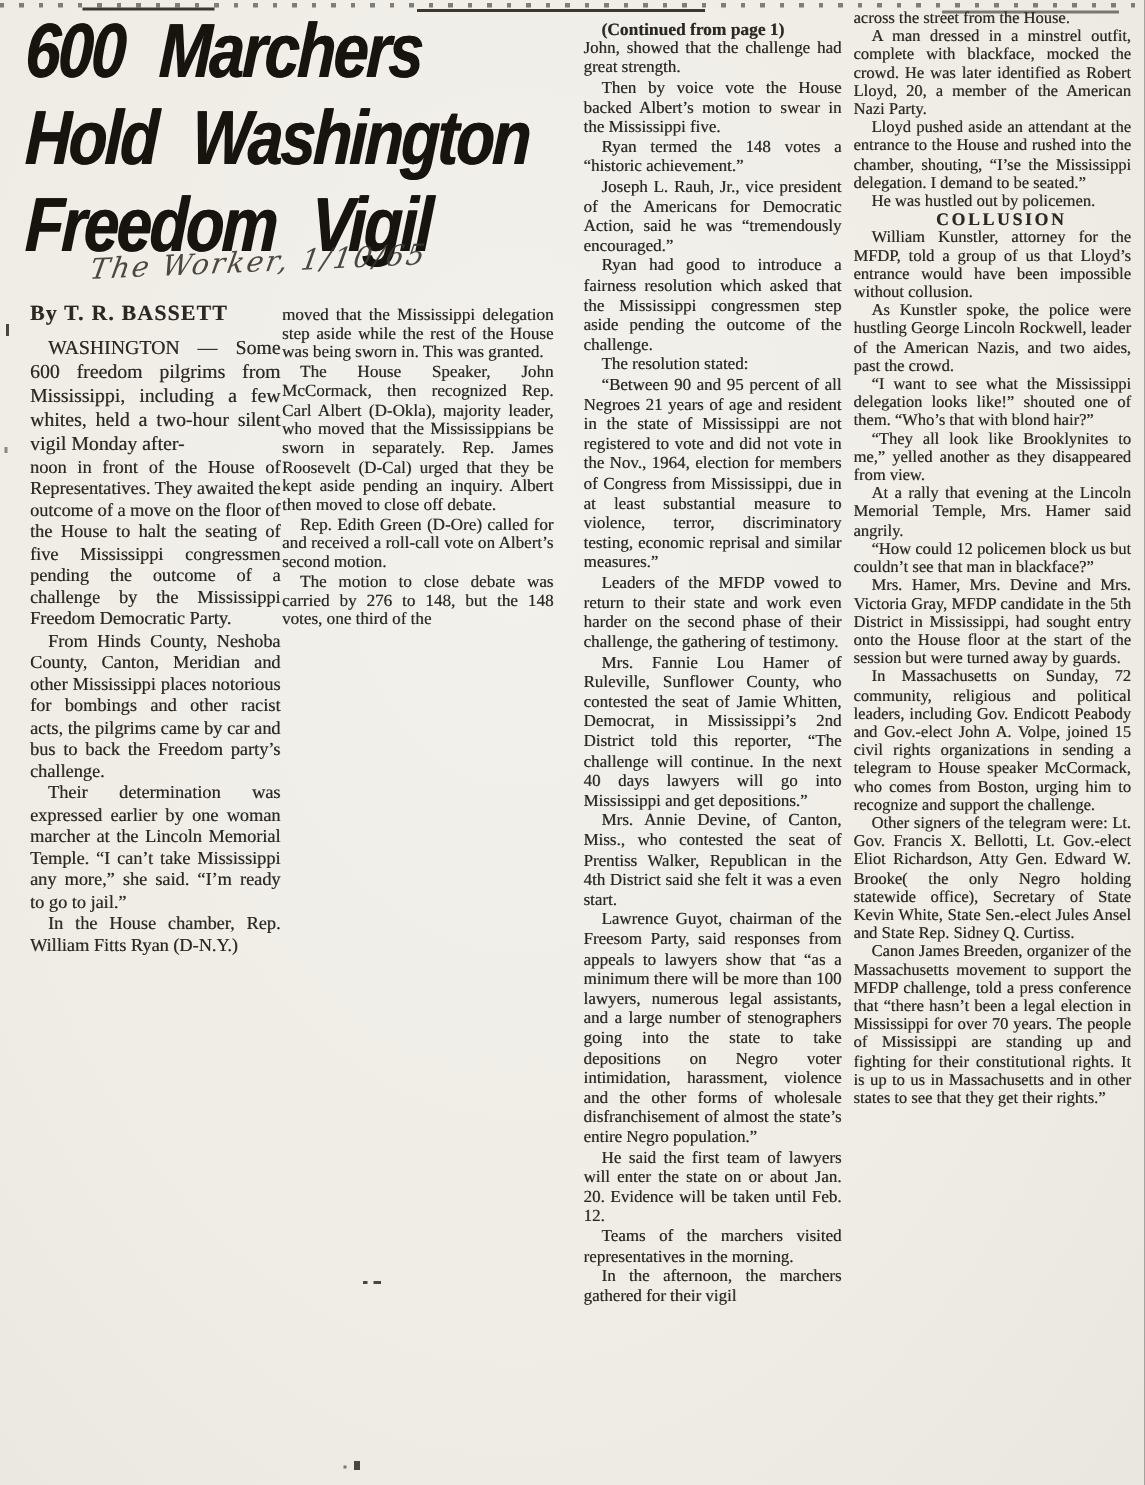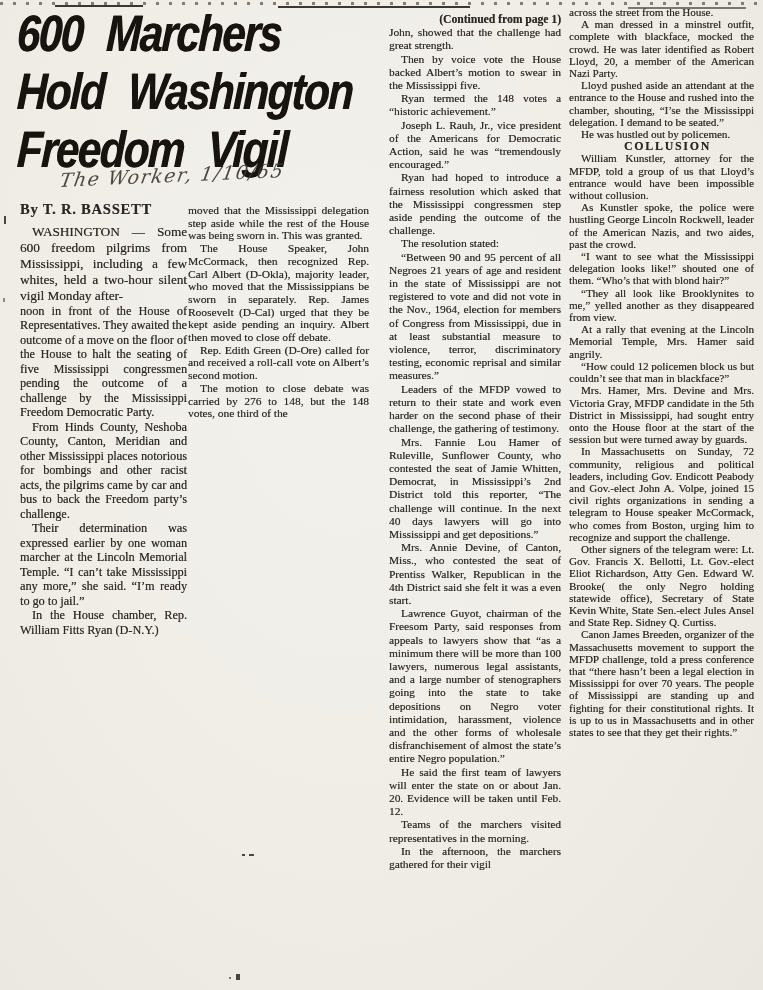--- a/index.html
+++ b/index.html
@@ -36,21 +36,21 @@
   .byline{position:absolute;left:20px;top:201px;font-weight:bold;font-size:14.5px;letter-spacing:.8px;white-space:nowrap;}
   
   .col{position:absolute;text-align:justify;}
   .col p{margin:0;text-indent:12px;}
   .col p.noindent{text-indent:0;}
   #col-1{left:20px;top:224px;width:167px;font-size:12.2px;line-height:14.5px;}
   #col-1 p.lead{font-size:13.2px;line-height:15.9px;}
   #col-2{left:188px;top:204px;width:181px;font-size:11.4px;line-height:12.7px;}
   #col-3{left:389px;top:13px;width:172px;font-size:11.3px;line-height:13.2px;}
   #col-4{left:569px;top:6px;width:185px;font-size:11px;line-height:12.2px;}
-  .continued{text-align:right;font-weight:bold;font-size:11.6px;margin:0 0 3px 0;text-indent:0;}
+  .continued{text-align:left;font-weight:bold;font-size:11.6px;margin:0 0 3px 0;text-indent:0;}
   .subhead{text-align:center;font-weight:bold;font-size:11.8px;letter-spacing:1.8px;margin:7px 0 6px 0;text-indent:0;}
   .col, .byline, .continued, .subhead{text-shadow:0.3px 0 0 rgba(43,40,35,.55);}
 </style>
 </head>
 <body>
 
 <div class="page">
 
   <div class="torn-edge"></div>
   <div class="edge-dash d1"></div>
@@ -85,21 +85,21 @@
       <p class="">The House Speaker, John McCormack, then recognized Rep. Carl Albert (D-Okla), majority leader, who moved that the Mississippians be sworn in separately. Rep. James Roosevelt (D-Cal) urged that they be kept aside pending an inquiry. Albert then moved to close off debate.</p>
       <p class="">Rep. Edith Green (D-Ore) called for and received a roll-call vote on Albert’s second motion.</p>
       <p class="">The motion to close debate was carried by 276 to 148, but the 148 votes, one third of the</p>
     </div>
   <div class="col" id="col-3">
       <p class="continued">(Continued from page 1)</p>
       <p class="noindent">John, showed that the challenge had great strength.</p>
       <p class="">Then by voice vote the House backed Albert’s motion to swear in the Mississippi five.</p>
       <p class="">Ryan termed the 148 votes a “historic achievement.”</p>
       <p class="">Joseph L. Rauh, Jr., vice president of the Americans for Democratic Action, said he was “tremendously encouraged.”</p>
-      <p class="">Ryan had hoped to introduce a fairness resolution which asked that the Mississippi congressmen step aside pending the outcome of the challenge.</p>
+      <p class="">Ryan had good to introduce a fairness resolution which asked that the Mississippi congressmen step aside pending the outcome of the challenge.</p>
       <p class="">The resolution stated:</p>
       <p class="">“Between 90 and 95 percent of all Negroes 21 years of age and resident in the state of Mississippi are not registered to vote and did not vote in the Nov., 1964, election for members of Congress from Mississippi, due in at least substantial measure to violence, terror, discriminatory testing, economic reprisal and similar measures.”</p>
       <p class="">Leaders of the MFDP vowed to return to their state and work even harder on the second phase of their challenge, the gathering of testimony.</p>
       <p class="">Mrs. Fannie Lou Hamer of Ruleville, Sunflower County, who contested the seat of Jamie Whitten, Democrat, in Mississippi’s 2nd District told this reporter, “The challenge will continue. In the next 40 days lawyers will go into Mississippi and get depositions.”</p>
       <p class="">Mrs. Annie Devine, of Canton, Miss., who contested the seat of Prentiss Walker, Republican in the 4th District said she felt it was a even start.</p>
       <p class="">Lawrence Guyot, chairman of the Freesom Party, said responses from appeals to lawyers show that “as a minimum there will be more than 100 lawyers, numerous legal assistants, and a large number of stenographers going into the state to take depositions on Negro voter intimidation, harassment, violence and the other forms of wholesale disfranchisement of almost the state’s entire Negro population.”</p>
       <p class="">He said the first team of lawyers will enter the state on or about Jan. 20. Evidence will be taken until Feb. 12.</p>
       <p class="">Teams of the marchers visited representatives in the morning.</p>
       <p class="">In the afternoon, the marchers gathered for their vigil</p>
     </div>

